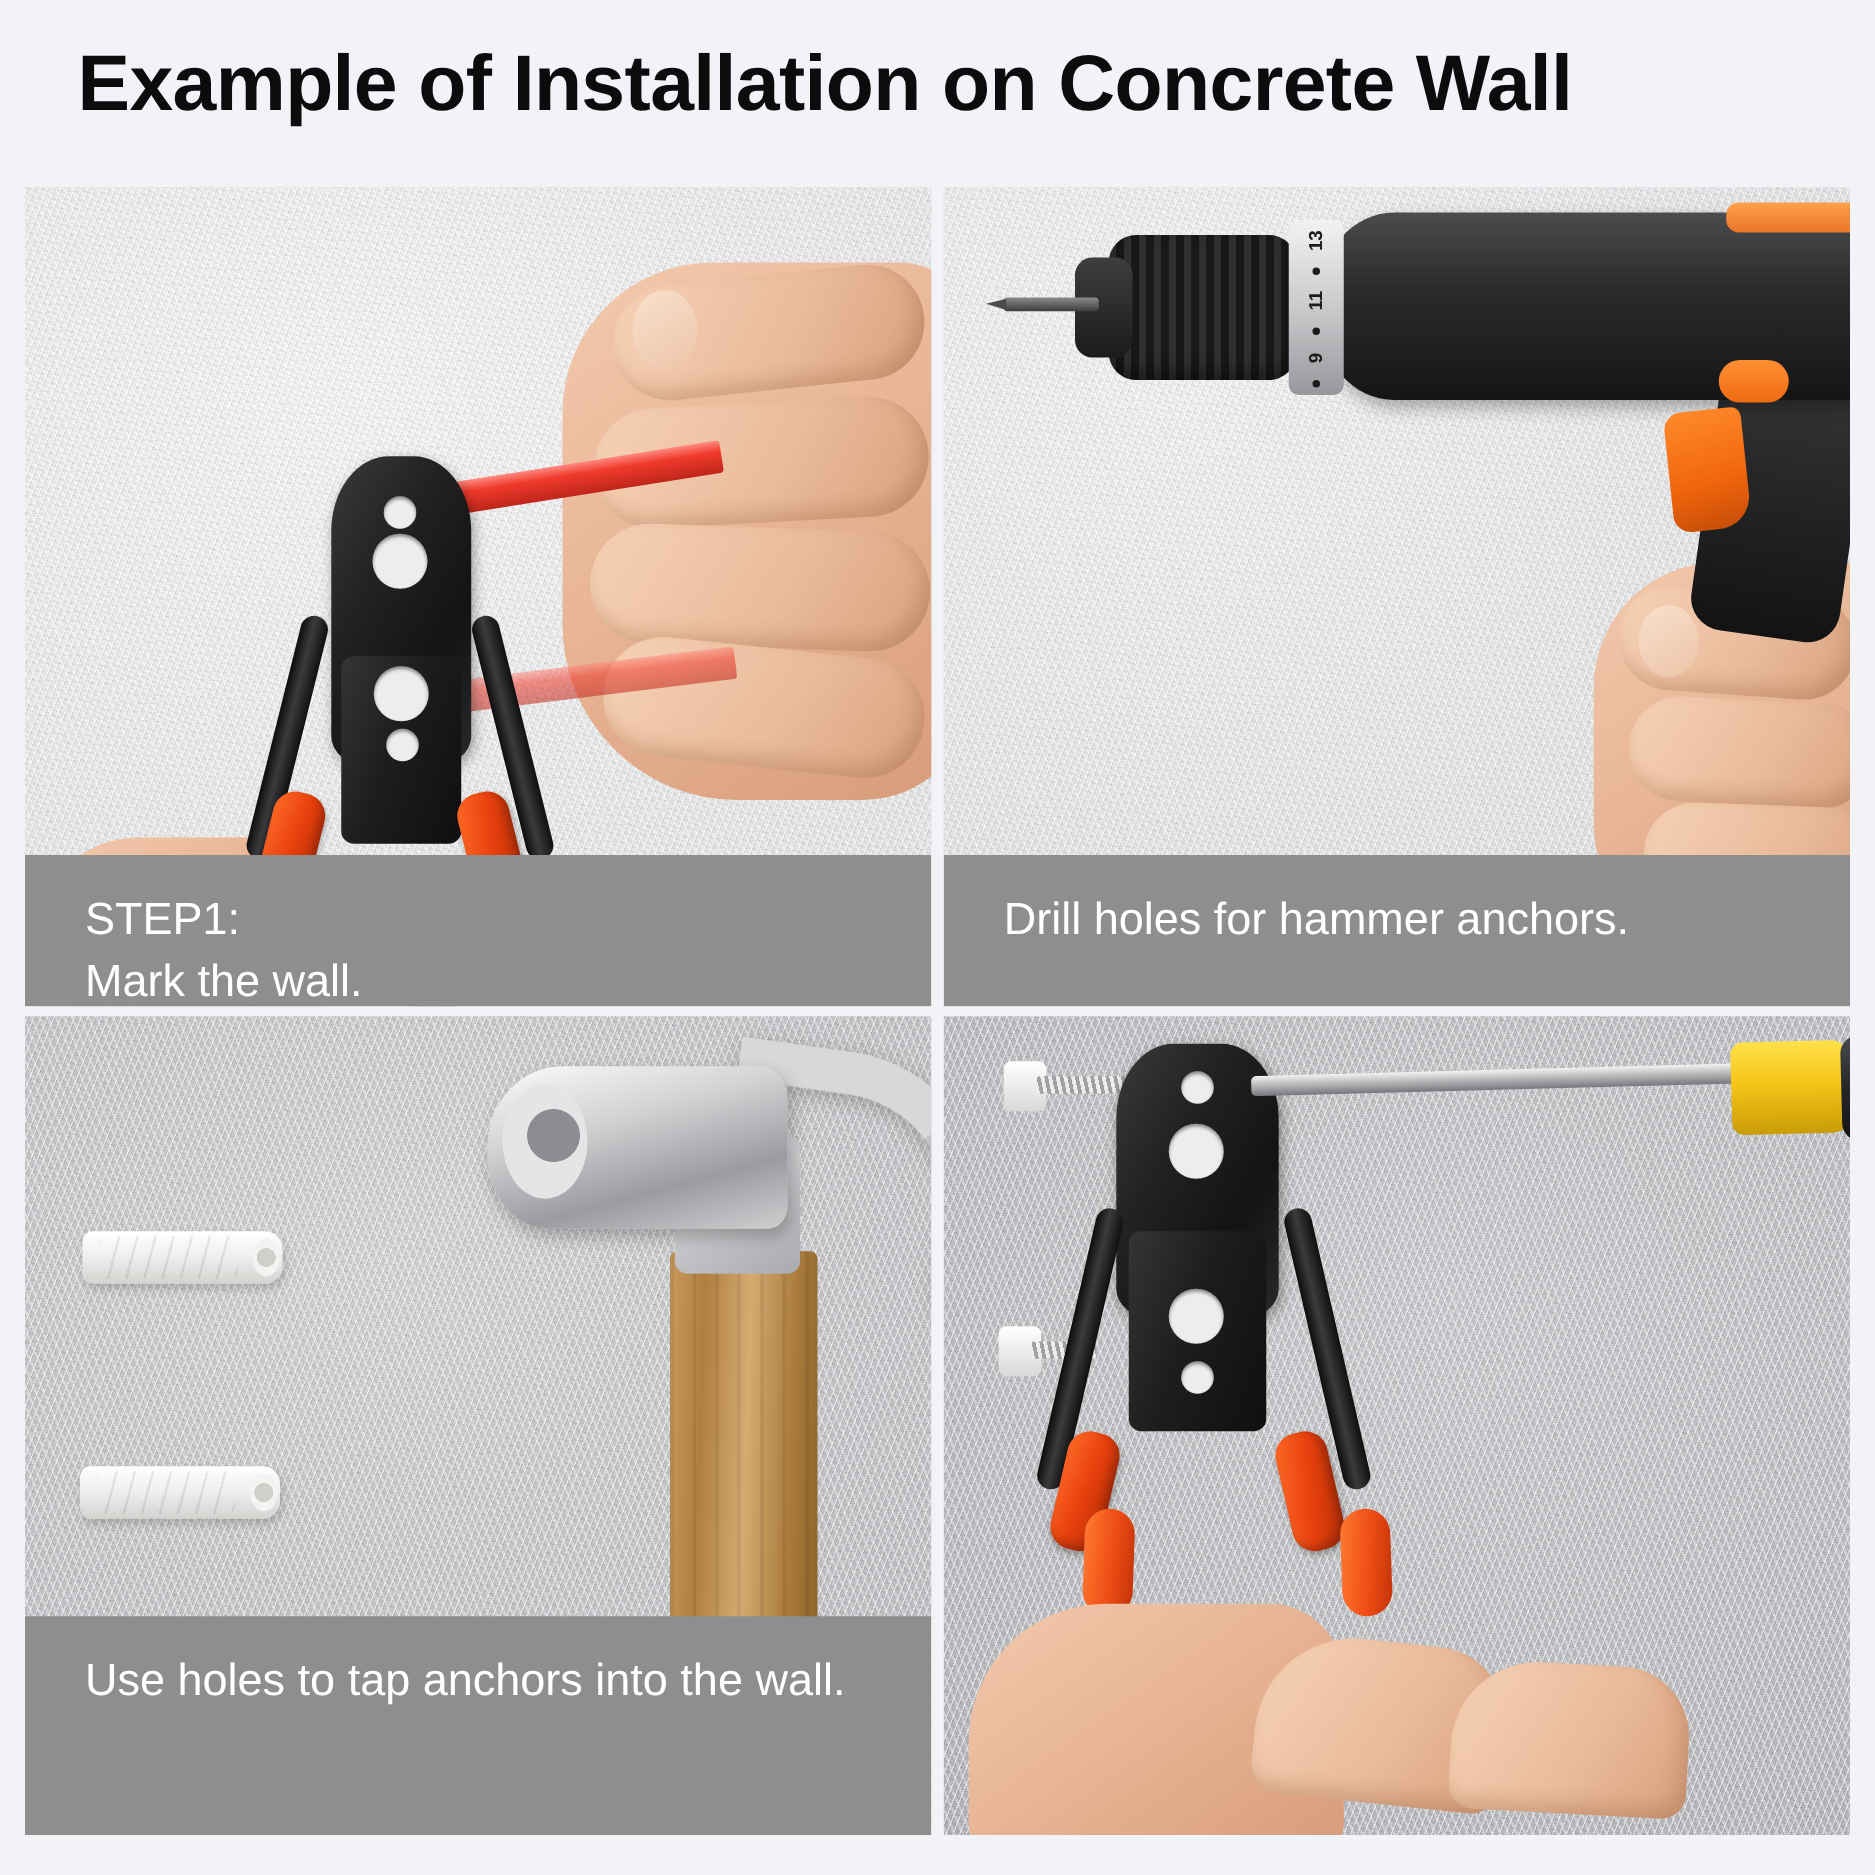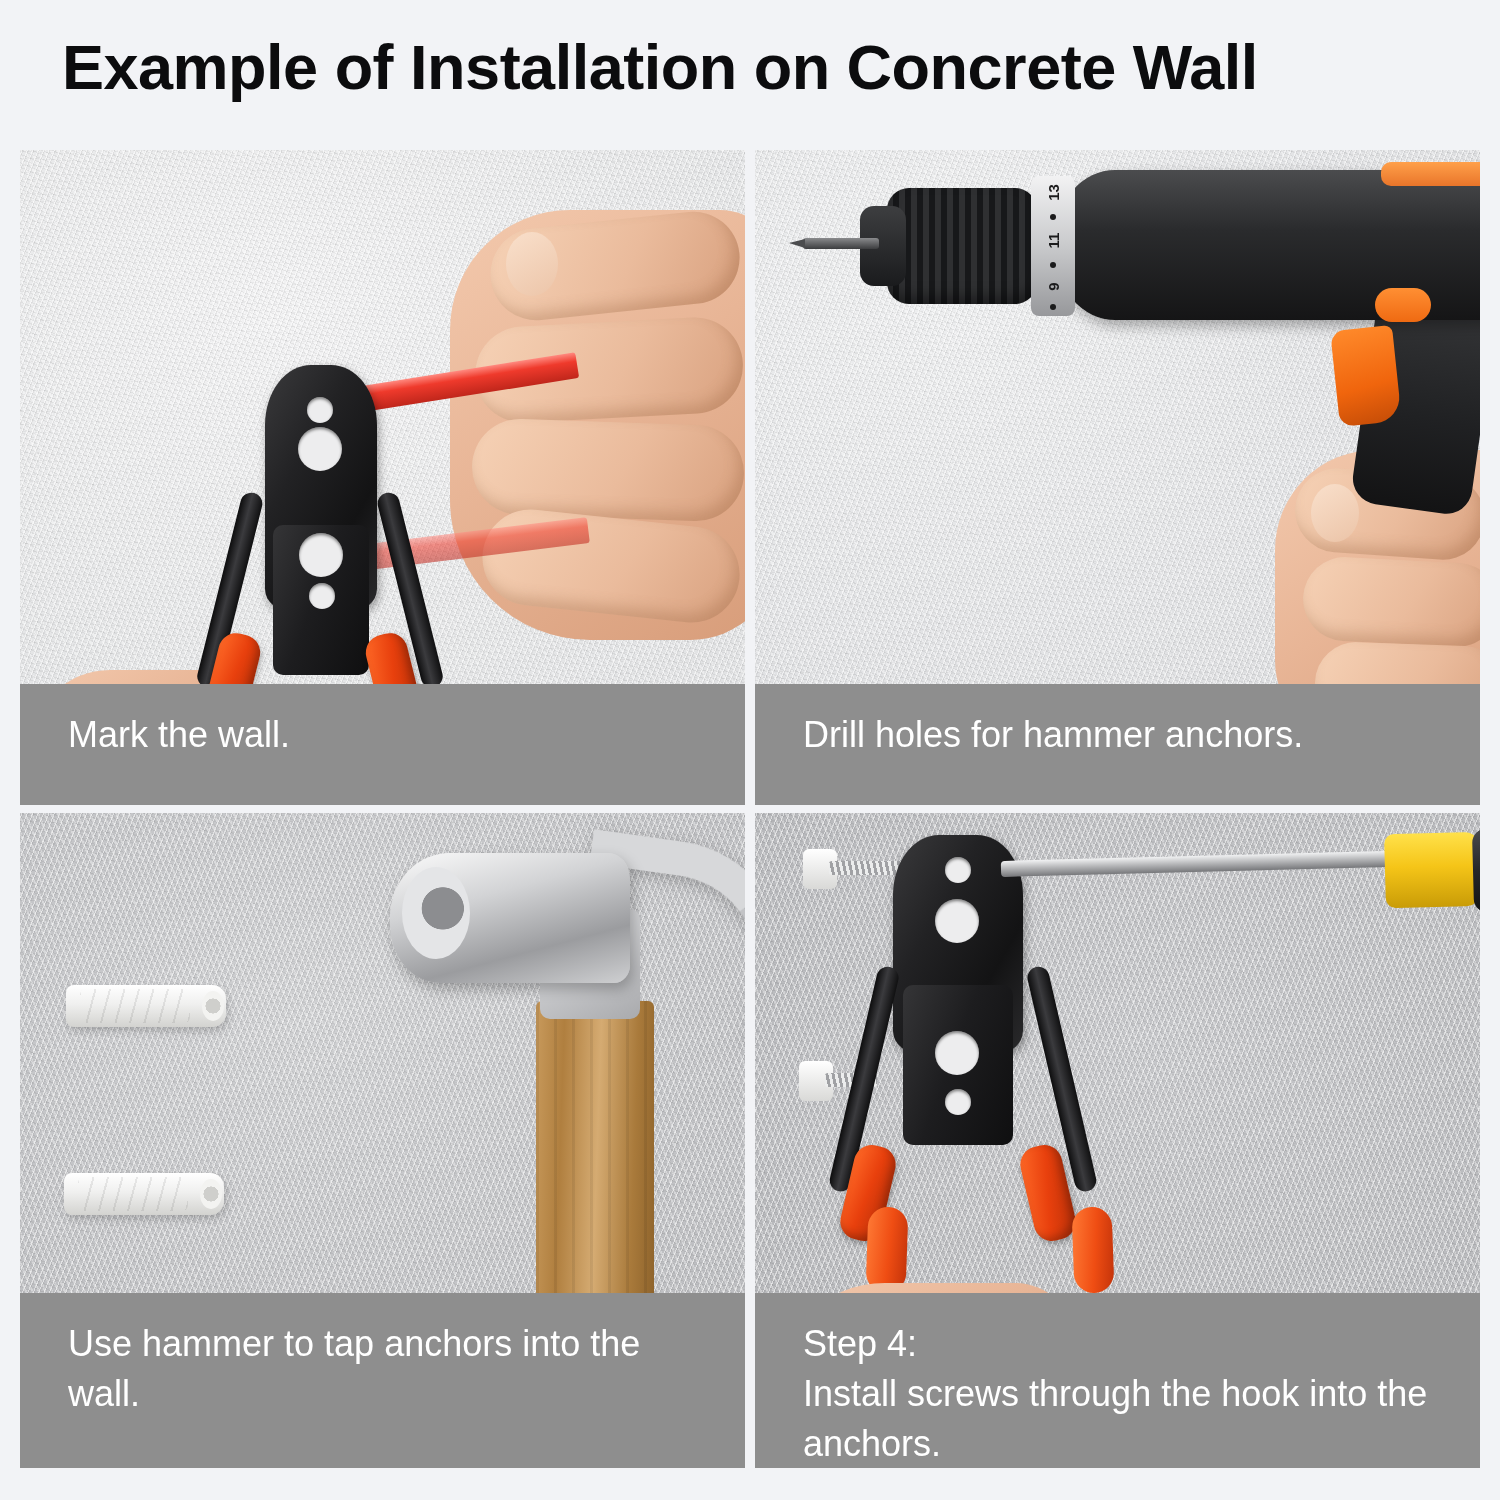--- a/index.html
+++ b/index.html
@@ -413,20 +413,21 @@
           <div class="arm" style="left:18px; top:128px; height:200px; transform:rotate(14deg); transform-origin:top center;"></div>
           <div class="arm" style="left:150px; top:128px; height:200px; transform:rotate(-14deg); transform-origin:top center;"></div>
           <div class="tip" style="left:-14px; top:268px; transform:rotate(14deg);"></div>
           <div class="tip-up" style="left:6px; top:330px; transform:rotate(2deg);"></div>
           <div class="tip" style="left:148px; top:268px; transform:rotate(-14deg);"></div>
           <div class="tip-up" style="left:196px; top:330px; transform:rotate(-2deg);"></div>
         </div>
       </div>
 
       <div class="caption cap-2line">
+        <span class="step-label">STEP1:</span>
         <span class="step-text">Mark the wall.</span>
       </div>
     </div>
 
     <div class="card">
       <div class="photo">
         <div class="wall wall-light2"></div>
 
         <div class="hand" style="left:520px; top:300px; width:260px; height:300px; border-radius:100px 40px 30px 90px;"></div>
         <div class="finger" style="left:540px; top:322px; width:190px; height:84px; transform:rotate(4deg);"></div>
@@ -474,21 +475,21 @@
 
         <div class="anchor" style="left:46px; top:172px;">
           <div class="anchor-ribs"></div>
         </div>
         <div class="anchor" style="left:44px; top:360px;">
           <div class="anchor-ribs"></div>
         </div>
       </div>
 
       <div class="caption cap-3line">
-        <span class="step-text">Use hammer to tap anchors into the wall.</span>
+        <span class="step-text">Use holes to tap anchors into the wall.</span>
       </div>
     </div>
 
     <div class="card">
       <div class="photo">
         <div class="wall wall-mid2"></div>
 
         <div class="screw-anchor" style="left:48px; top:36px;"></div>
         <div class="screw-shank" style="left:74px; top:48px; width:88px;"></div>
         <div class="screw-anchor" style="left:44px; top:248px;"></div>
@@ -513,20 +514,16 @@
           <div class="screwdriver-shaft" style="left:246px; top:48px; width:400px; transform:rotate(-1.5deg); transform-origin:left center;"></div>
           <div class="screwdriver-ferrule" style="left:630px; top:20px; transform:rotate(-1.5deg);"></div>
           <div class="screwdriver-handle" style="left:718px; top:14px; transform:rotate(-1.5deg);"></div>
         </div>
 
         <div class="hand" style="left:20px; top:470px; width:300px; height:200px; border-radius:110px 60px 24px 24px;"></div>
         <div class="finger" style="left:250px; top:500px; width:200px; height:130px; border-radius:80px 60px 24px 24px; transform:rotate(6deg);"></div>
         <div class="finger" style="left:406px; top:518px; width:190px; height:120px; border-radius:70px 56px 20px 20px; transform:rotate(3deg);"></div>
       </div>
 
-      <div class="caption cap-3line">
-        <span class="step-label">Step 4:</span>
-        <span class="step-text">Install screws through the hook into the anchors.</span>
-      </div>
     </div>
 
   </div>
 </div>
 
 </body></html>

